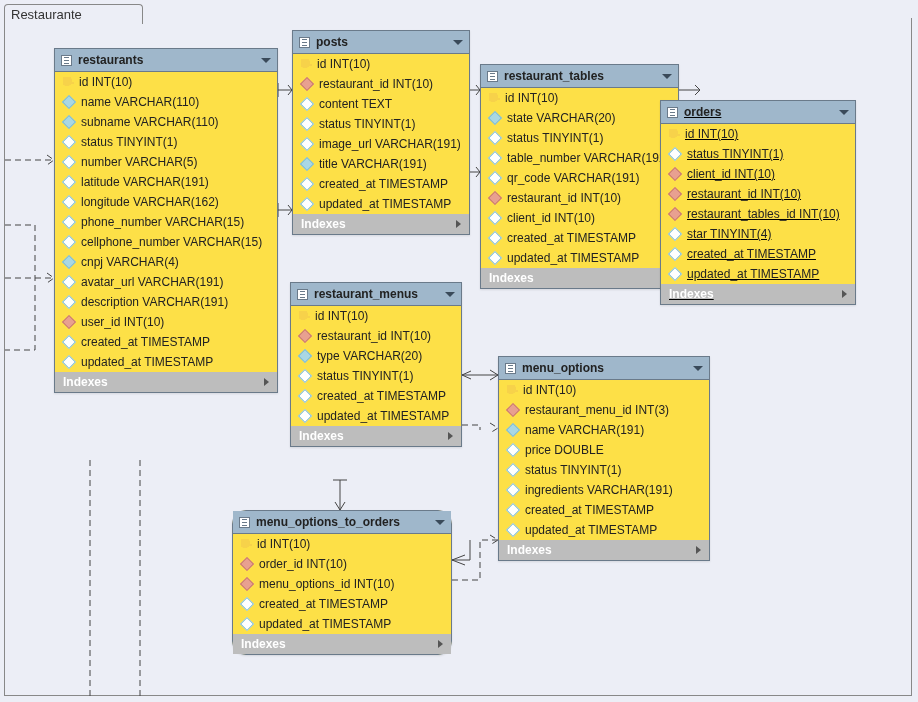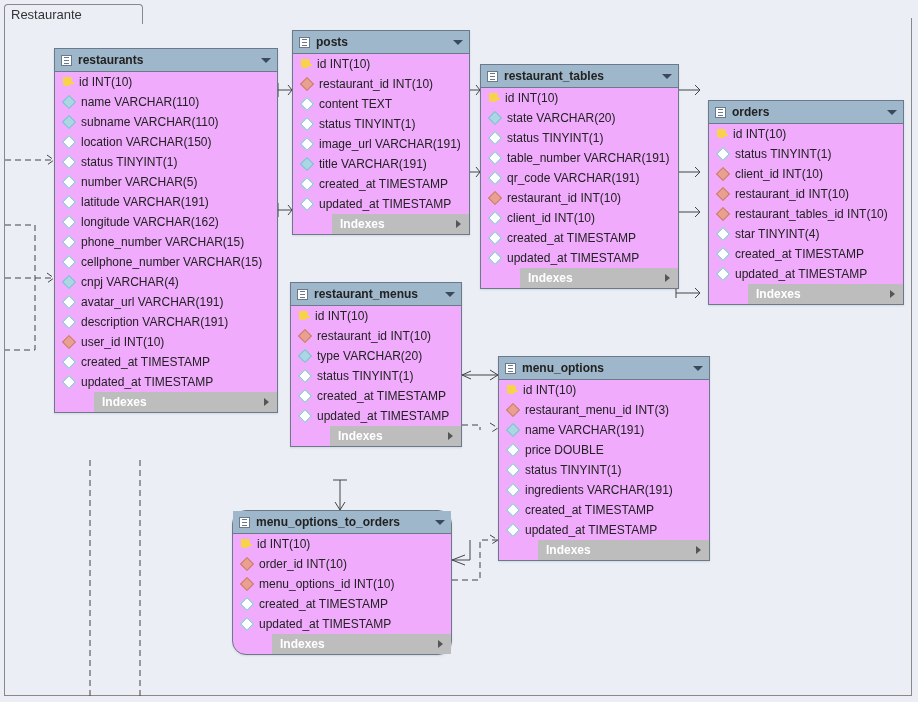--- a/index.html
+++ b/index.html
@@ -28,21 +28,21 @@
     background: #eceef6;
     border: 1px solid #888;
     border-bottom: none;
     padding: 2px 60px 2px 6px;
     border-radius: 4px 4px 0 0;
     font-size: 13px;
     color: #333;
   }
   .table-box {
     position: absolute;
-    background: #f0abfc;
+    background: #fde047;
     border: 1px solid #6a7a8a;
     box-shadow: 0 1px 2px rgba(0,0,0,.1);
     width: auto;
   }
   .table-header {
     display: flex;
     align-items: center;
     gap: 6px;
     padding: 4px 6px;
     background: #9fb7cb;
@@ -119,37 +119,36 @@
   }
   .ico-col.filled { background: #a9d7e4; }
   .indexes-row {
     background: #bdbdbd;
     color: #fff;
     padding: 3px 8px;
     display: flex;
     align-items: center;
     justify-content: space-between;
     font-weight: bold;
-    margin-left: 39px;
   }
   .indexes-row .expand {
     width: 0;
     height: 0;
     border-top: 4px solid transparent;
     border-bottom: 4px solid transparent;
     border-left: 5px solid #555;
   }
   
   #tbl-restaurants { left: 54px; top: 48px; min-width: 224px; }
   #tbl-posts { left: 292px; top: 30px; min-width: 170px; }
   #tbl-restaurant_menus { left: 290px; top: 282px; min-width: 172px; }
   #tbl-menu_options_to_orders { left: 232px; top: 510px; min-width: 220px; border-radius: 14px; }
   #tbl-restaurant_tables { left: 480px; top: 64px; min-width: 196px; }
   #tbl-menu_options { left: 498px; top: 356px; min-width: 212px; }
-  #tbl-orders { left: 708px; top: 100px; min-width: 196px; }
+  #tbl-orders { left: 660px; top: 100px; min-width: 196px; text-decoration: underline; }
 
   svg.connections {
     position: absolute;
     left: 0; top: 0;
     width: 918px;
     height: 702px;
     pointer-events: none;
   }
 </style>
 </head>
@@ -203,24 +202,20 @@
       <li>
         <span class="ico ico-col filled"></span>
         <span>name VARCHAR(110)</span>
       </li>
       <li>
         <span class="ico ico-col filled"></span>
         <span>subname VARCHAR(110)</span>
       </li>
       <li>
         <span class="ico ico-col"></span>
-        <span>location VARCHAR(150)</span>
-      </li>
-      <li>
-        <span class="ico ico-col"></span>
         <span>status TINYINT(1)</span>
       </li>
       <li>
         <span class="ico ico-col"></span>
         <span>number VARCHAR(5)</span>
       </li>
       <li>
         <span class="ico ico-col"></span>
         <span>latitude VARCHAR(191)</span>
       </li>

